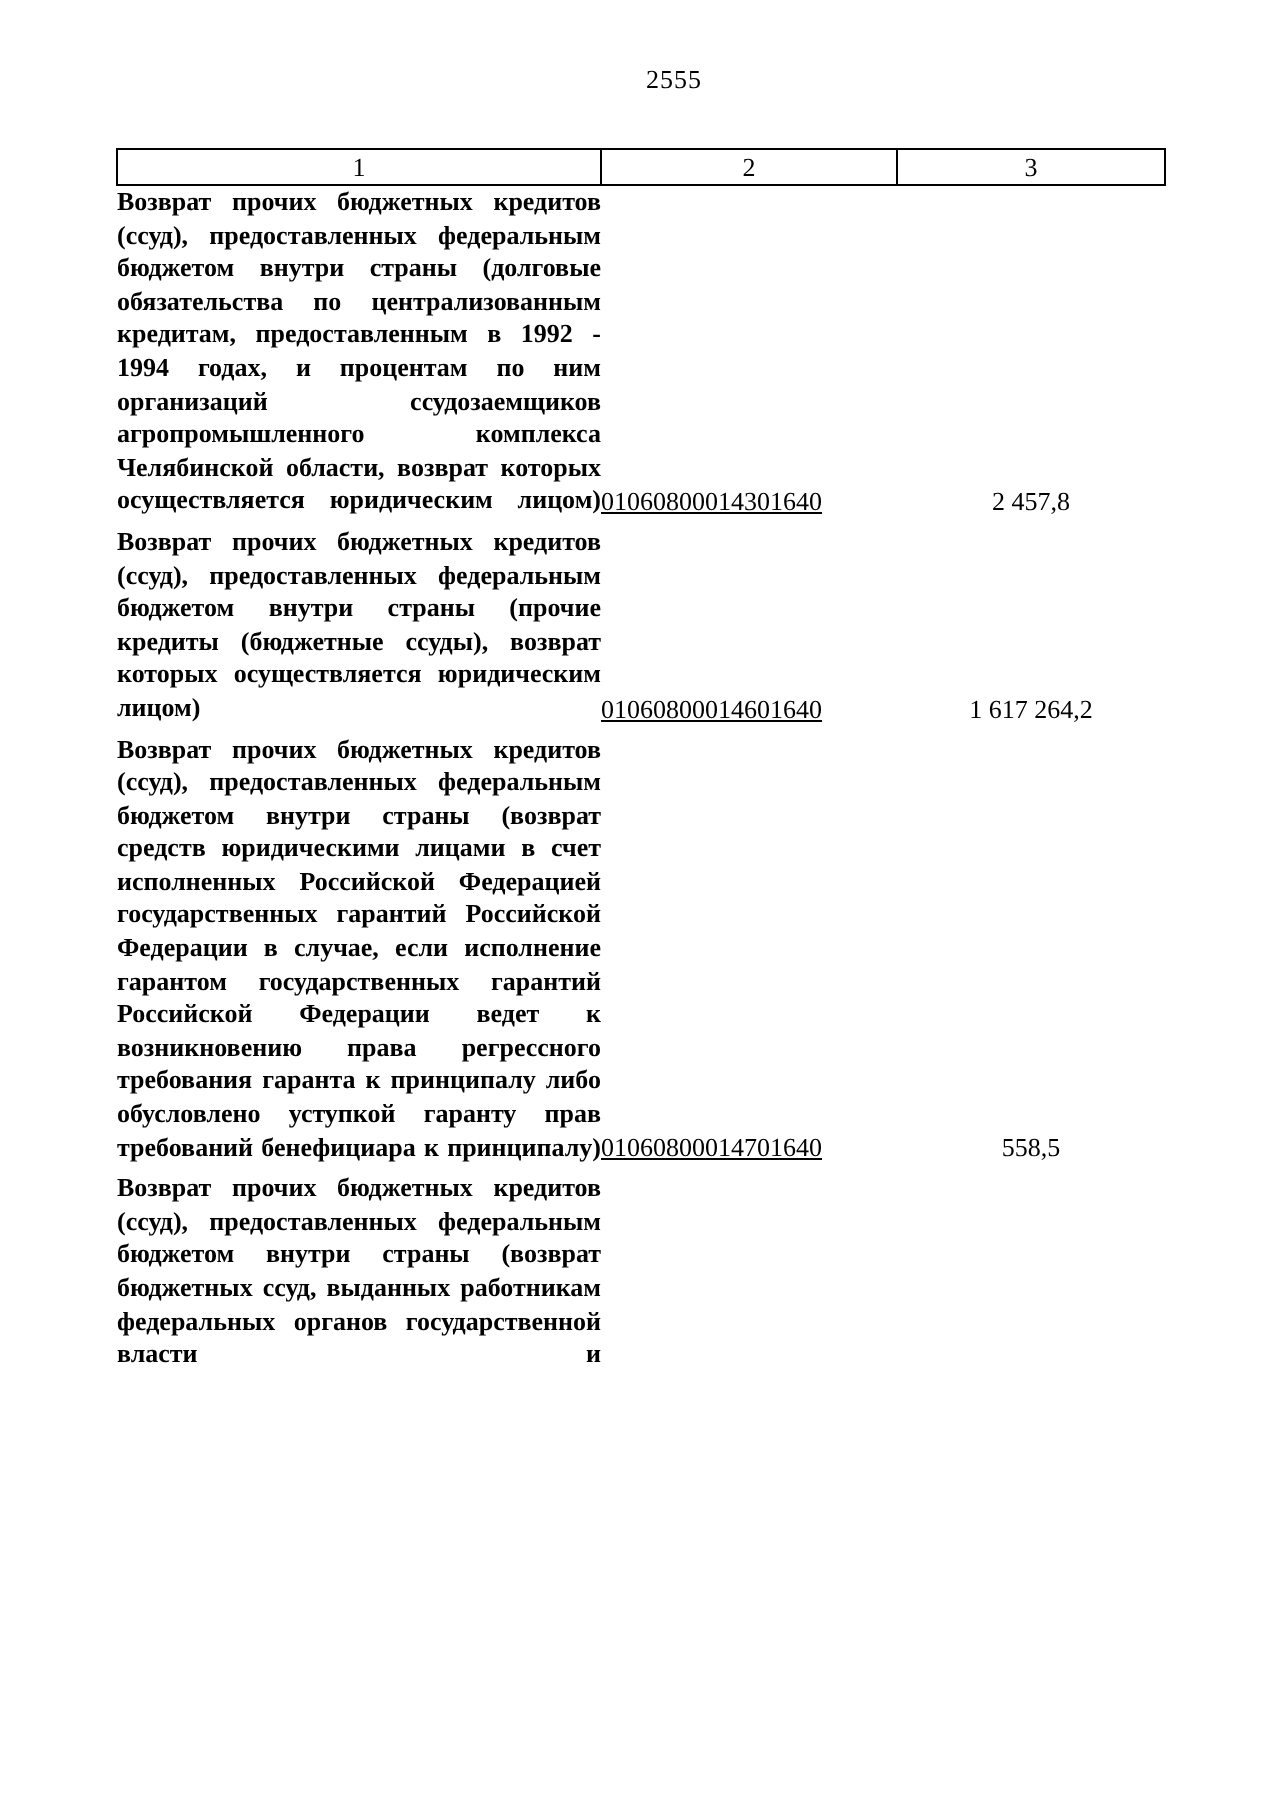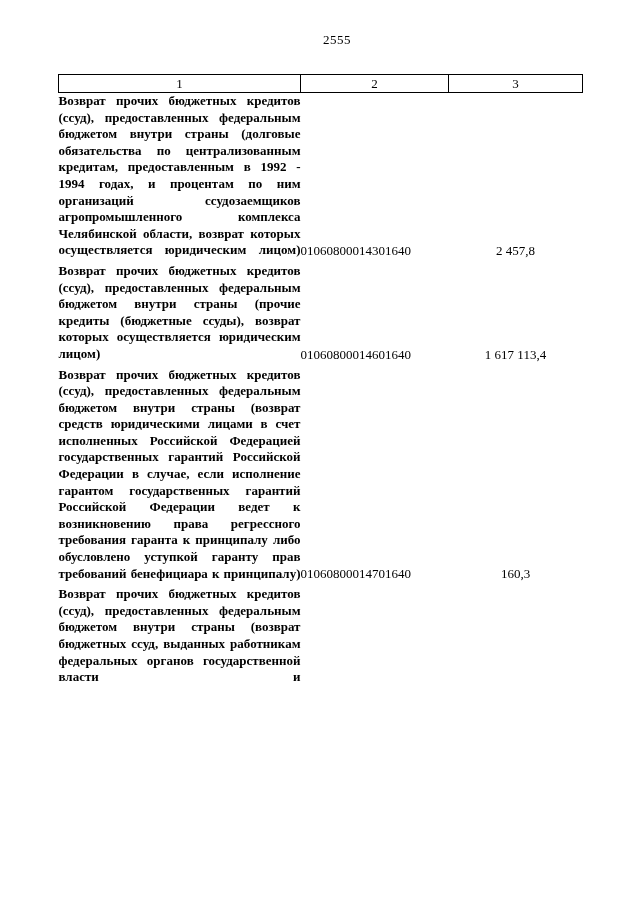--- a/index.html
+++ b/index.html
@@ -62,20 +62,21 @@
     padding-right: 2px;
     line-height: 16.6px;
     hyphens: none;
     font-weight: bold;
   }
   td.col-code {
     text-align: left;
     padding-left: 10px;
     padding-bottom: 1px;
     white-space: nowrap;
+    text-decoration: underline;
   }
   td.col-amount {
     text-align: center;
     padding-right: 8px;
     padding-bottom: 1px;
     white-space: nowrap;
   }
   .row-spacer td {
     height: 4px;
     padding: 0 !important;
@@ -108,31 +109,31 @@
         <td class="col-amount">2 457,8</td>
       </tr>
       <tr class="row-spacer">
           <td></td>
           <td></td>
           <td></td>
         </tr>
       <tr>
         <td class="col-text">Возврат прочих бюджетных кредитов (ссуд), предоставленных федеральным бюджетом внутри страны (прочие кредиты (бюджетные ссуды), возврат которых осуществляется юридическим лицом)</td>
         <td class="col-code">01060800014601640</td>
-        <td class="col-amount">1 617 113,4</td>
+        <td class="col-amount">1 617 264,2</td>
       </tr>
       <tr class="row-spacer">
           <td></td>
           <td></td>
           <td></td>
         </tr>
       <tr>
         <td class="col-text">Возврат прочих бюджетных кредитов (ссуд), предоставленных федеральным бюджетом внутри страны (возврат средств юридическими лицами в счет исполненных Российской Федерацией государственных гарантий Российской Федерации в случае, если исполнение гарантом государственных гарантий Российской Федерации ведет к возникновению права регрессного требования гаранта к принципалу либо обусловлено уступкой гаранту прав требований бенефициара к принципалу)</td>
         <td class="col-code">01060800014701640</td>
-        <td class="col-amount">160,3</td>
+        <td class="col-amount">558,5</td>
       </tr>
       <tr class="row-spacer">
           <td></td>
           <td></td>
           <td></td>
         </tr>
       <tr>
         <td class="col-text">Возврат прочих бюджетных кредитов (ссуд), предоставленных федеральным бюджетом внутри страны (возврат бюджетных ссуд, выданных работникам федеральных органов государственной власти и</td>
         <td class="col-code"></td>
         <td class="col-amount"></td>

